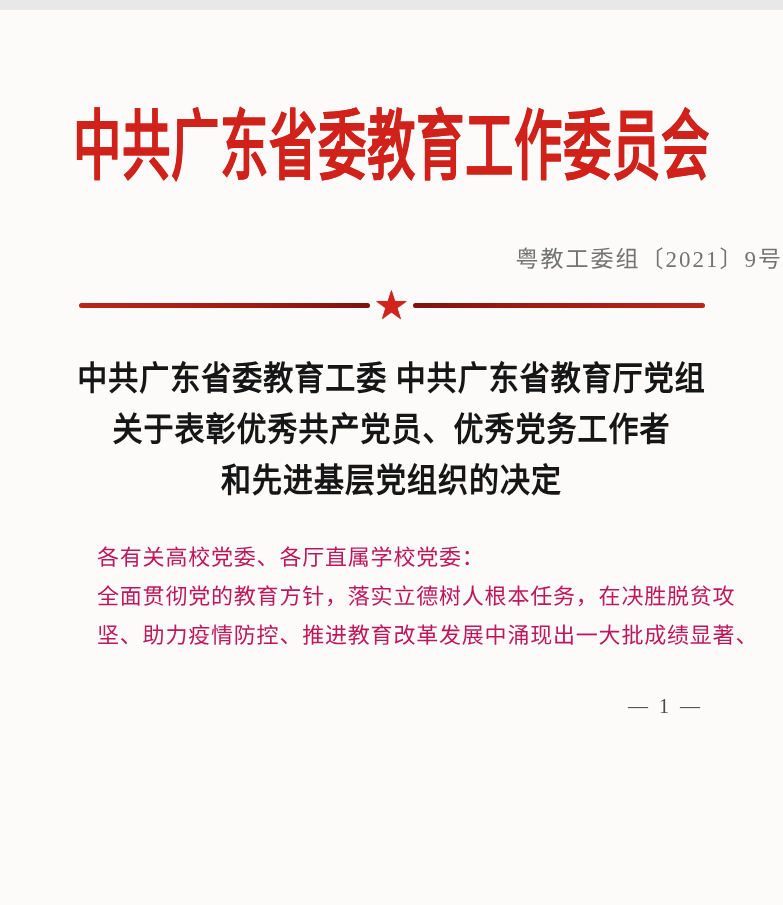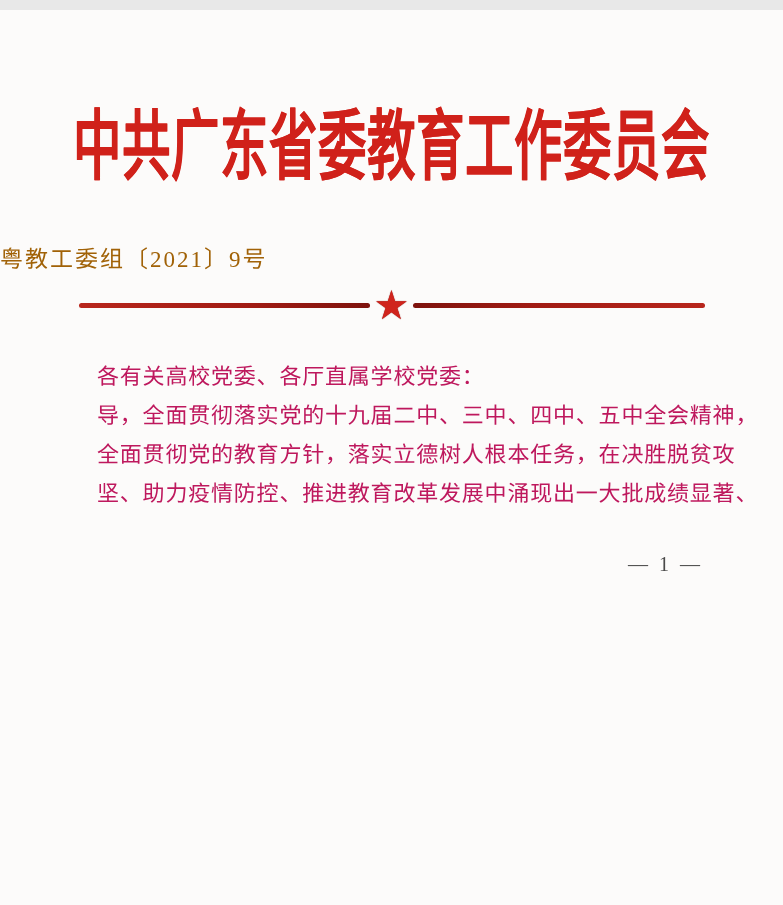--- a/index.html
+++ b/index.html
@@ -30,24 +30,24 @@
     color: #d0211a;
     transform: scaleY(1.6);
     transform-origin: center center;
     white-space: nowrap;
     text-shadow: 0.5px 0 0 #d0211a;
   }
 
   
   .doc-number {
     margin-top: 68px;
-    text-align: left;
+    text-align: right;
     font-size: 23px;
     letter-spacing: 2px;
-    color: #a16207;
+    color: #737373;
   }
 
   
   .divider {
     width: 626px;
     margin: 11px auto 0 auto;
     display: flex;
     align-items: center;
     height: 40px;
   }
@@ -116,23 +116,27 @@
   <div class="agency-header">中共广东省委教育工作委员会</div>
 
   <div class="doc-number">粤教工委组〔2021〕9号</div>
 
   <div class="divider">
     <div class="divider-line left"></div>
     <div class="divider-star">★</div>
     <div class="divider-line right"></div>
   </div>
 
+  <div class="doc-title">
+    <div class="doc-title-line">中共广东省委教育工委 中共广东省教育厅党组</div>
+    <div class="doc-title-line">关于表彰优秀共产党员、优秀党务工作者</div>
+    <div class="doc-title-line">和先进基层党组织的决定</div>
+  </div>
 
   <div class="body-block">
     <div class="body-line">各有关高校党委、各厅直属学校党委：</div>
-    <div class="body-line">导，全面贯彻落实党的十九届二中、三中、四中、五中全会精神，</div>
     <div class="body-line">全面贯彻党的教育方针，落实立德树人根本任务，在决胜脱贫攻</div>
     <div class="body-line">坚、助力疫情防控、推进教育改革发展中涌现出一大批成绩显著、</div>
   </div>
 
   <div class="page-number">— 1 —</div>
 
 </div>
 
 </body></html>

